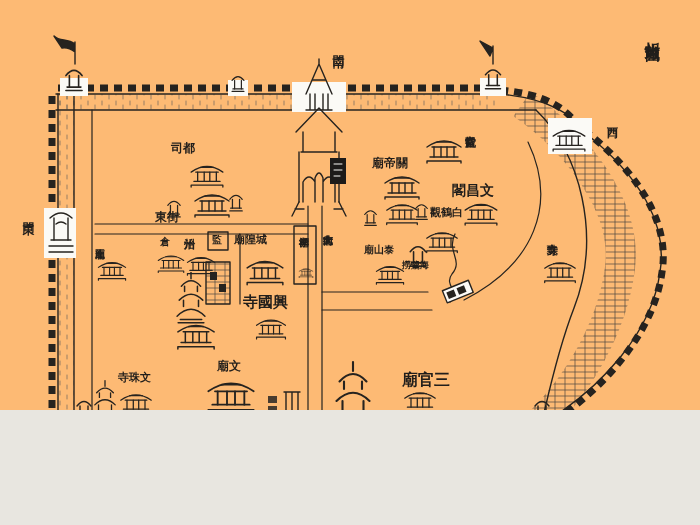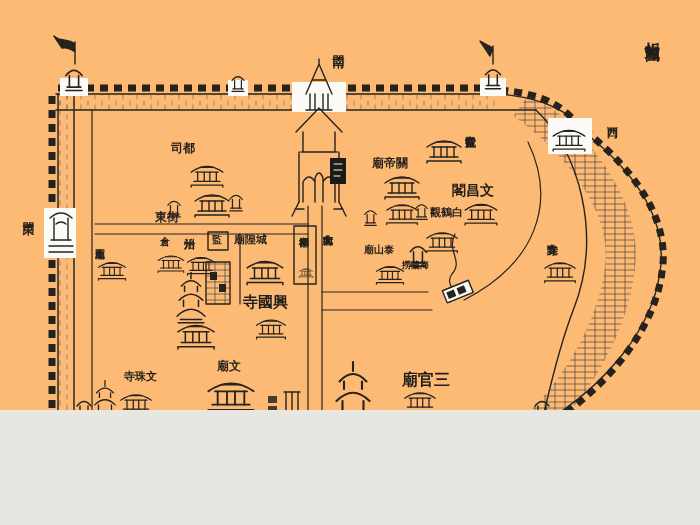--- a/index.html
+++ b/index.html
@@ -222,17 +222,17 @@
 <div class="lbl" style="left:234px;top:234px;font-size:11px;">廟隍城</div>
 <div class="lbl v" style="left:298px;top:229px;font-size:10px;">節孝祠</div>
 <div class="lbl v" style="left:322px;top:227px;font-size:10px;">南北大街</div>
 <div class="lbl" style="left:243px;top:295px;font-size:15px;">寺國興</div>
 <div class="lbl v" style="left:183px;top:229px;font-size:11px;">州治</div>
 <div class="lbl" style="left:160px;top:237px;font-size:10px;">倉</div>
 <div class="lbl" style="left:212px;top:235px;font-size:10px;">監</div>
 <div class="lbl v" style="left:94px;top:241px;font-size:10px;">龍王廟</div>
 <div class="lbl" style="left:155px;top:211px;font-size:12px;">東街</div>
 <div class="lbl" style="left:217px;top:360px;font-size:12px;">廟文</div>
-<div class="lbl" style="left:124px;top:372px;font-size:11px;font-family:Liberation Mono, monospace;">寺珠文</div>
+<div class="lbl" style="left:118px;top:372px;font-size:11px;">寺珠文</div>
 <div class="lbl" style="left:402px;top:372px;font-size:16px;">廟官三</div>
 <div class="lbl v" style="left:546px;top:235px;font-size:11px;">文珠寺</div>
 
 </div>
 
 </body></html>

